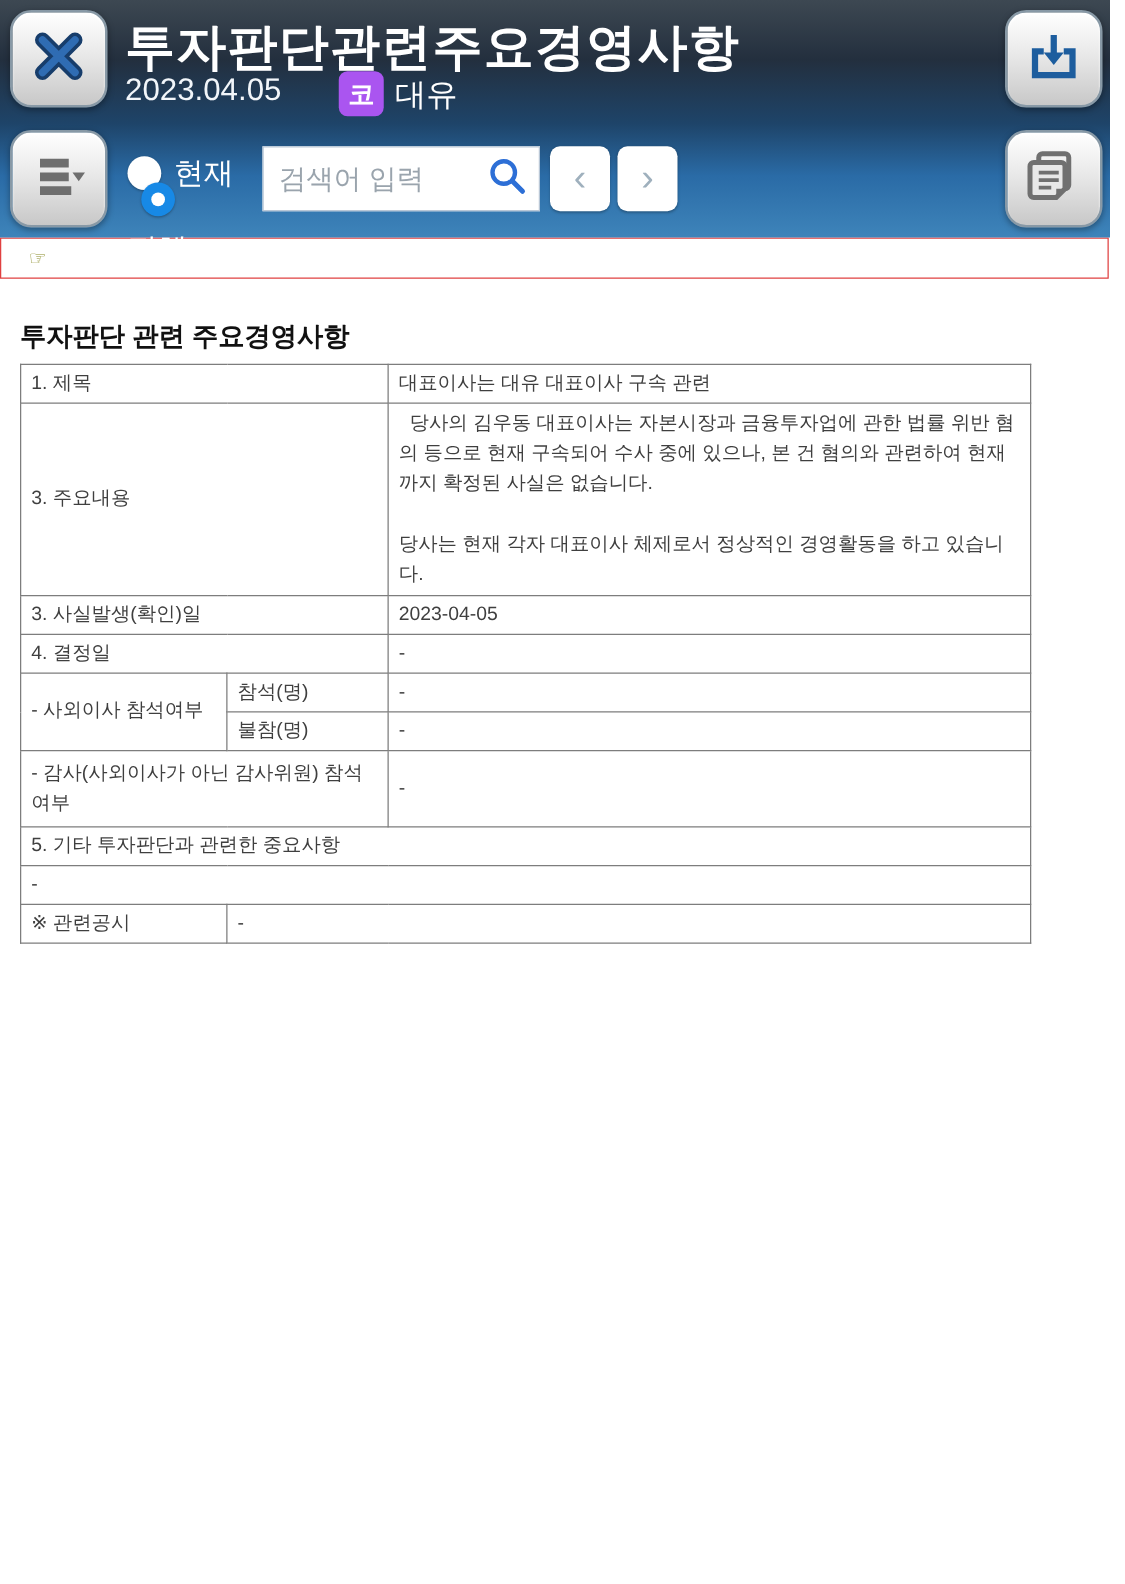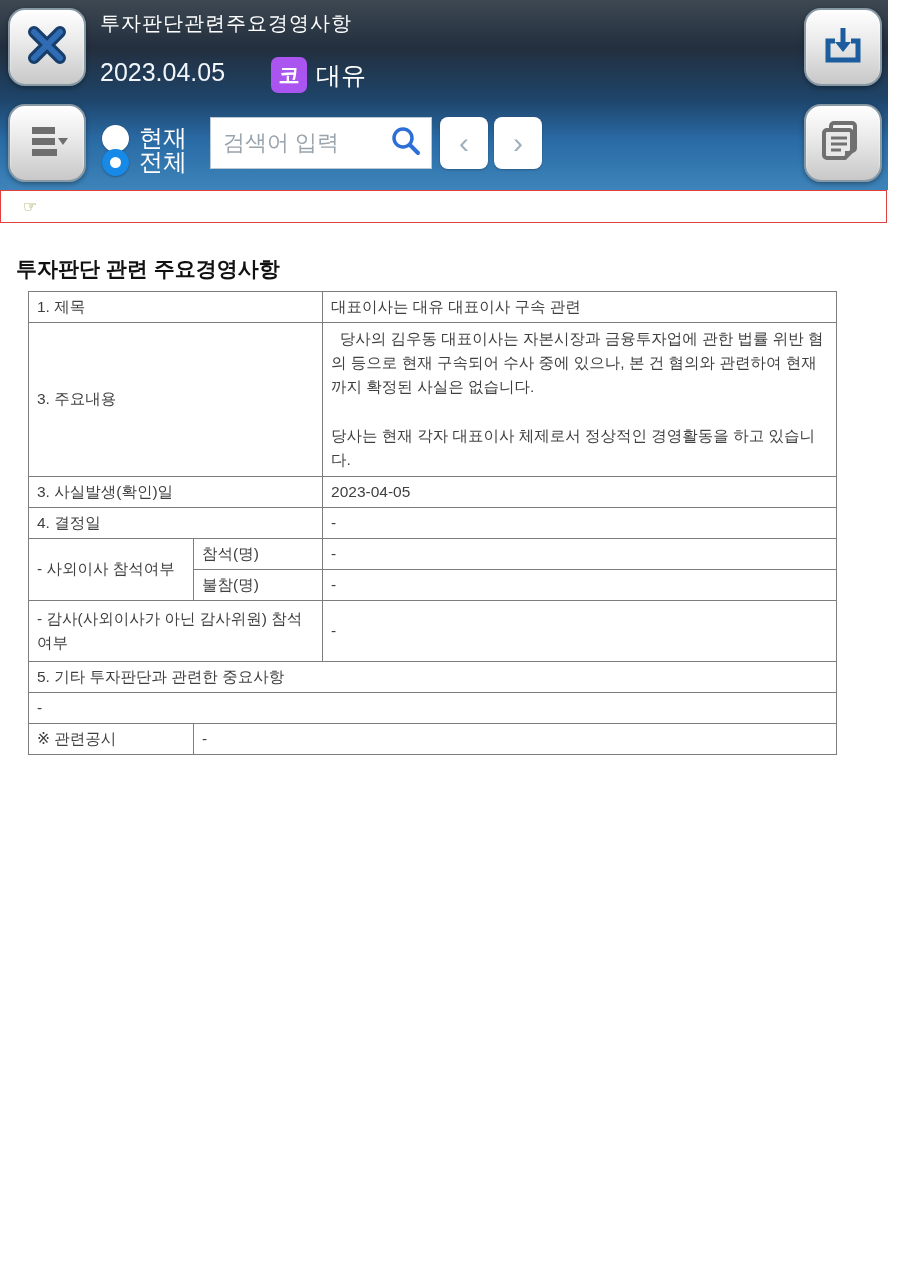--- a/index.html
+++ b/index.html
@@ -11,29 +11,29 @@
     background:linear-gradient(180deg,#3d4852 0%,#232f3e 25%,#1e4469 52%,#2a6ba6 74%,#3e84ba 100%); }
   .sbtn { position:absolute; width:78px; height:78px; border-radius:17px;
     background:linear-gradient(180deg,#ffffff 0%,#e9e9e9 45%,#c8c8c8 100%);
     border:2px solid #8899a6; box-shadow:inset 0 2px 2px #fff, 0 2px 5px rgba(0,0,0,.35);
     display:flex; align-items:center; justify-content:center; cursor:pointer; }
   .btn-close { left:8px; top:8px; }
   .btn-download { left:804px; top:8px; }
   .btn-menu { left:8px; top:104px; }
   .btn-copy { left:804px; top:104px; }
   .hdr-title { position:absolute; left:100px; top:10px; color:#ffffff;
-    font-size:20px; font-weight:normal; letter-spacing:1px; }
+    font-size:40px; font-weight:bold; letter-spacing:1px; }
   .hdr-date { position:absolute; left:100px; top:58px; color:#f2f6fa; font-size:25px; }
   .badge { position:absolute; left:271px; top:57px; width:36px; height:36px; border-radius:7px;
     background:#aa55f0; color:#ffffff; font-size:21px; font-weight:bold;
     display:flex; align-items:center; justify-content:center; }
   .company { position:absolute; left:316px; top:59px; color:#ffffff; font-size:25px; }
 
   .radio-row { position:absolute; left:102px; display:flex; align-items:center; gap:10px; cursor:pointer; }
-  .radio-row.r1 { top:122px; } .radio-row.r2 { top:146px; }
+  .radio-row.r1 { top:122px; } .radio-row.r2 { top:146px;flex-direction:column; }
   .radio-circle { width:27px; height:27px; border-radius:50%; background:#ffffff;
     box-shadow:0 1px 2px rgba(0,0,0,.3); position:relative; }
   .radio-circle.checked { background:#1789e6; }
   .radio-circle.checked::after { content:""; position:absolute; left:8px; top:8px;
     width:11px; height:11px; border-radius:50%; background:#ffffff; }
   .radio-label { color:#ffffff; font-size:24px; }
 
   .search-wrap { position:absolute; left:210px; top:117px; width:222px; height:52px;
     background:#ffffff; border:1px solid #b9c7d6; border-radius:0;
     display:flex; align-items:center; padding:0 8px 0 12px; }
@@ -47,21 +47,21 @@
 
   
   .notice { width:887px; height:33px; background:#ffffff; border:1px solid #e04040;
     display:flex; align-items:center; padding-left:22px; gap:10px; }
   .notice .hand { color:#8b8d2a; font-size:16px; }
   .notice .msg { color:#00a22a; font-size:19px; font-weight:bold;
     text-shadow:0 0 1px rgba(255,60,60,.35); }
 
   
   .doc-heading { margin:32px 0 8px 16px; font-size:21px; font-weight:bold; color:#111; }
-  table.disc { border-collapse:collapse; margin-left:28px; width:808px; table-layout:fixed;
+  table.disc { border-collapse:collapse; margin-left:16px; width:808px; table-layout:fixed;
     font-size:15.5px; color:#3f3f3f; }
   table.disc td { border:1px solid #7d7d7d; padding:2px 8px; line-height:1.55;
     word-break:break-all; vertical-align:middle; }
   td.h31 { height:31px; }
   td.content { white-space:pre-wrap; line-height:30px; vertical-align:top; padding-top:4px; }
   td.tall { height:154px; }
   td.audit { height:61px; }
 </style>
 </head>
 <body>

